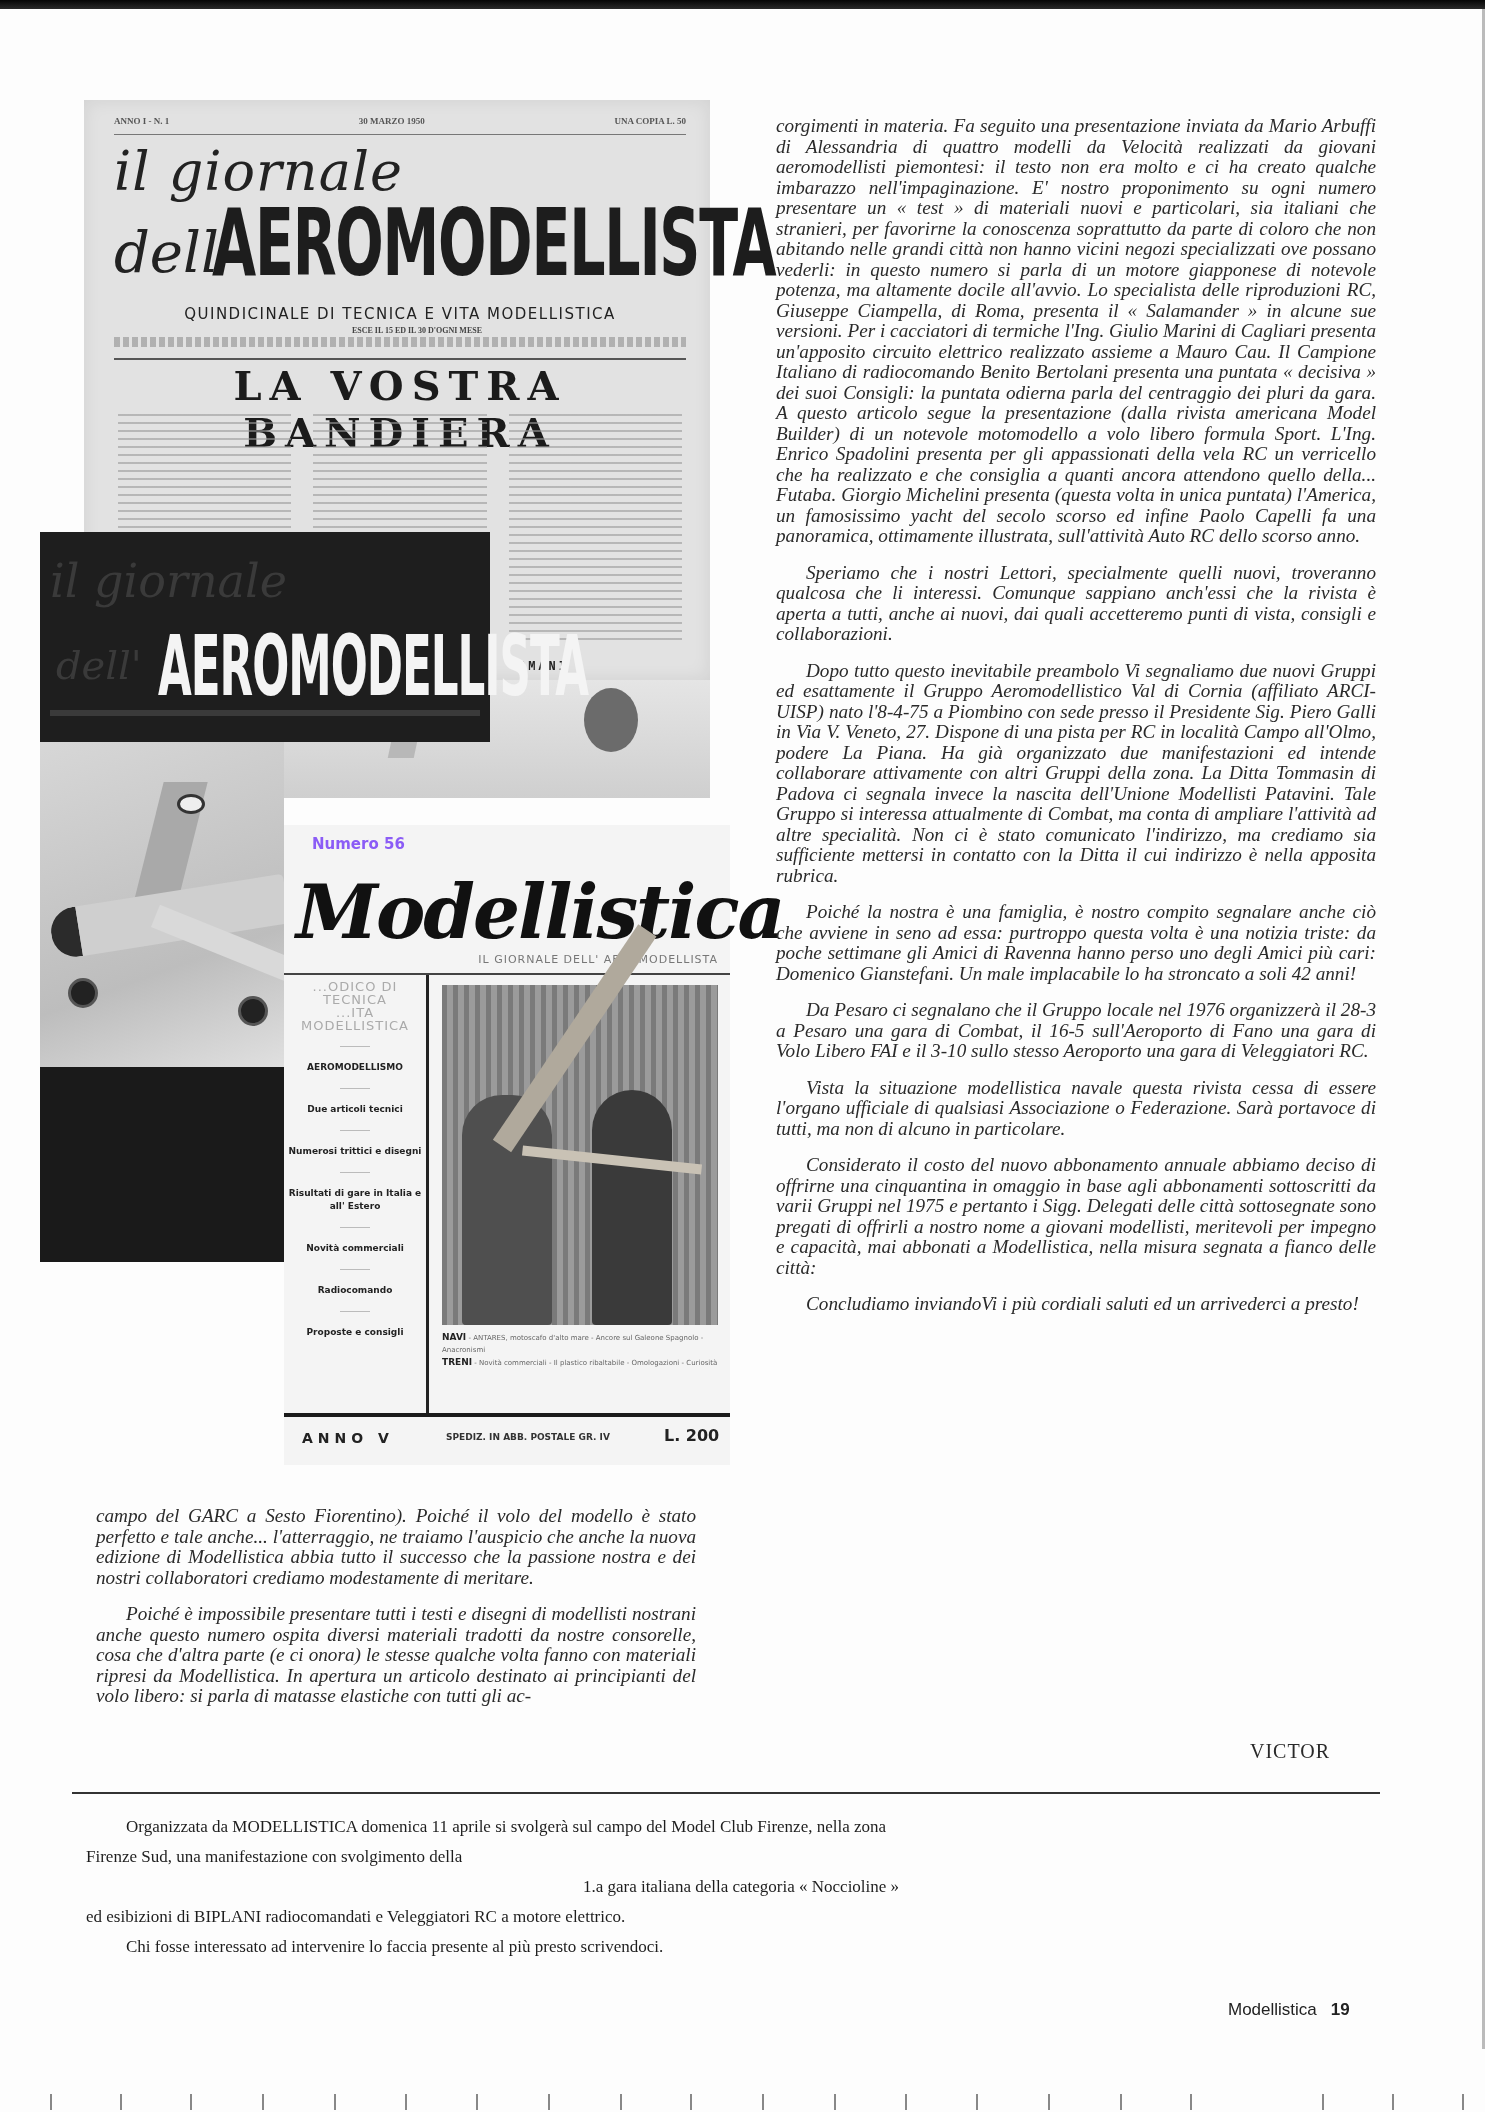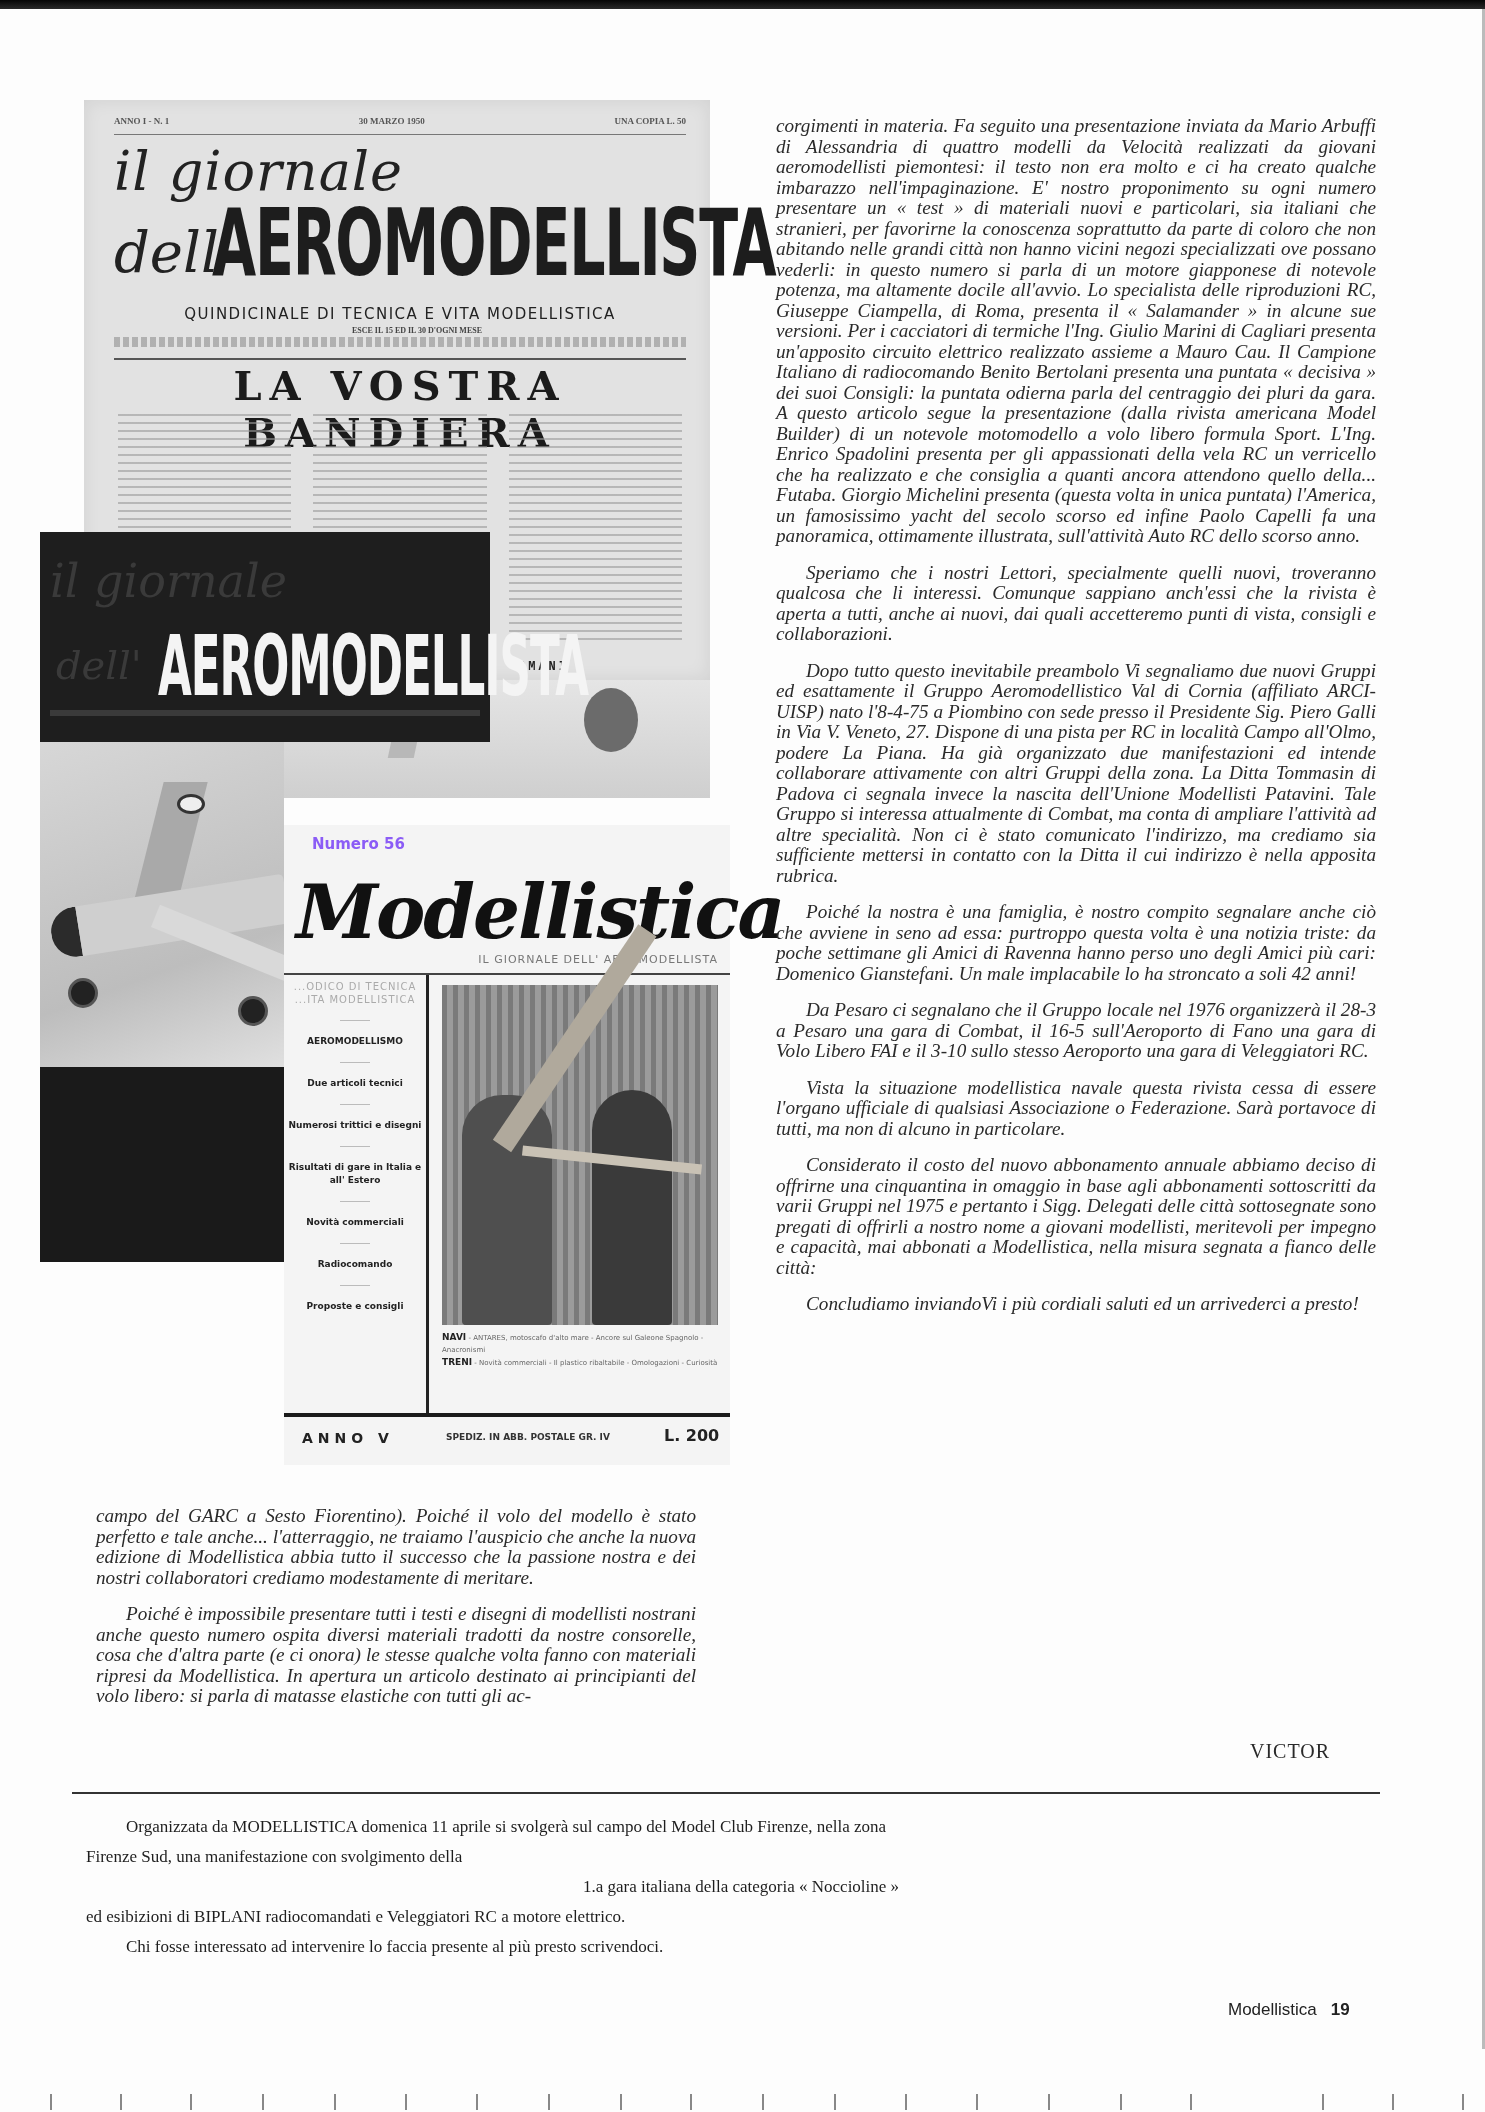--- a/index.html
+++ b/index.html
@@ -65,21 +65,21 @@
   
   .cover { position: absolute; left: 244px; top: 725px; width: 446px; height: 640px; background: #f4f4f4; }
   .cv-num { position: absolute; left: 28px; top: 10px; font-size: 15px; font-weight: bold; font-family: "DejaVu Sans", sans-serif; color: #8b5cf6; }
   .cv-title { position: absolute; left: 12px; top: 16px; font-size: 74px; font-weight: bold; font-style: italic;
     font-family: "DejaVu Serif", serif; color: #111; letter-spacing: -2px; white-space: nowrap; }
   .cv-giornale { position: absolute; right: 12px; top: 128px; font-size: 11px; color: #777; letter-spacing: 1px; font-family: "DejaVu Sans", sans-serif; }
   .cv-hrule { position: absolute; left: 0; right: 0; top: 148px; height: 2px; background: #444; }
   .cv-vrule { position: absolute; left: 142px; top: 150px; width: 3px; height: 438px; background: #222; }
   .cv-side { position: absolute; left: 4px; top: 155px; width: 134px; text-align: center;
     font-family: "DejaVu Sans", sans-serif; font-weight: bold; font-size: 9px; color: #222; }
-  .cv-side .faint { color: #aaa; font-weight: normal; font-size: 10px; letter-spacing: 1px; line-height: 13px; }
+  .cv-side .faint { color: #aaa; font-weight: normal; font-size: 13px; letter-spacing: 1px; line-height: 13px; }
   .cv-side .item { margin-top: 22px; line-height: 13px; }
   .cv-side .sep { width: 30px; height: 1px; background: #bbb; margin: 14px auto 0; }
   .cv-photo { position: absolute; left: 158px; top: 160px; width: 276px; height: 340px;
     background: repeating-linear-gradient(90deg, #7a7a7a 0 5px, #9b9b9b 5px 11px); }
   .cv-photo .man1 { position: absolute; left: 20px; top: 110px; width: 90px; height: 230px; background: #4f4f4f; border-radius: 40px 40px 4px 4px; }
   .cv-photo .man2 { position: absolute; left: 150px; top: 105px; width: 80px; height: 235px; background: #3a3a3a; border-radius: 40px 40px 4px 4px; }
   .cv-photo .glider { position: absolute; left: 60px; top: 150px; width: 260px; height: 22px; background: #b0a99c; transform: rotate(-56deg); transform-origin: left center; }
   .cv-photo .glider2 { position: absolute; left: 80px; top: 170px; width: 180px; height: 10px; background: #c9c2b5; transform: rotate(6deg); }
   .cv-navi { position: absolute; left: 158px; top: 506px; width: 280px; font-family: "DejaVu Sans", sans-serif; font-size: 7px; color: #666; line-height: 12px; }
   .cv-navi b { color: #222; font-size: 9px; }

